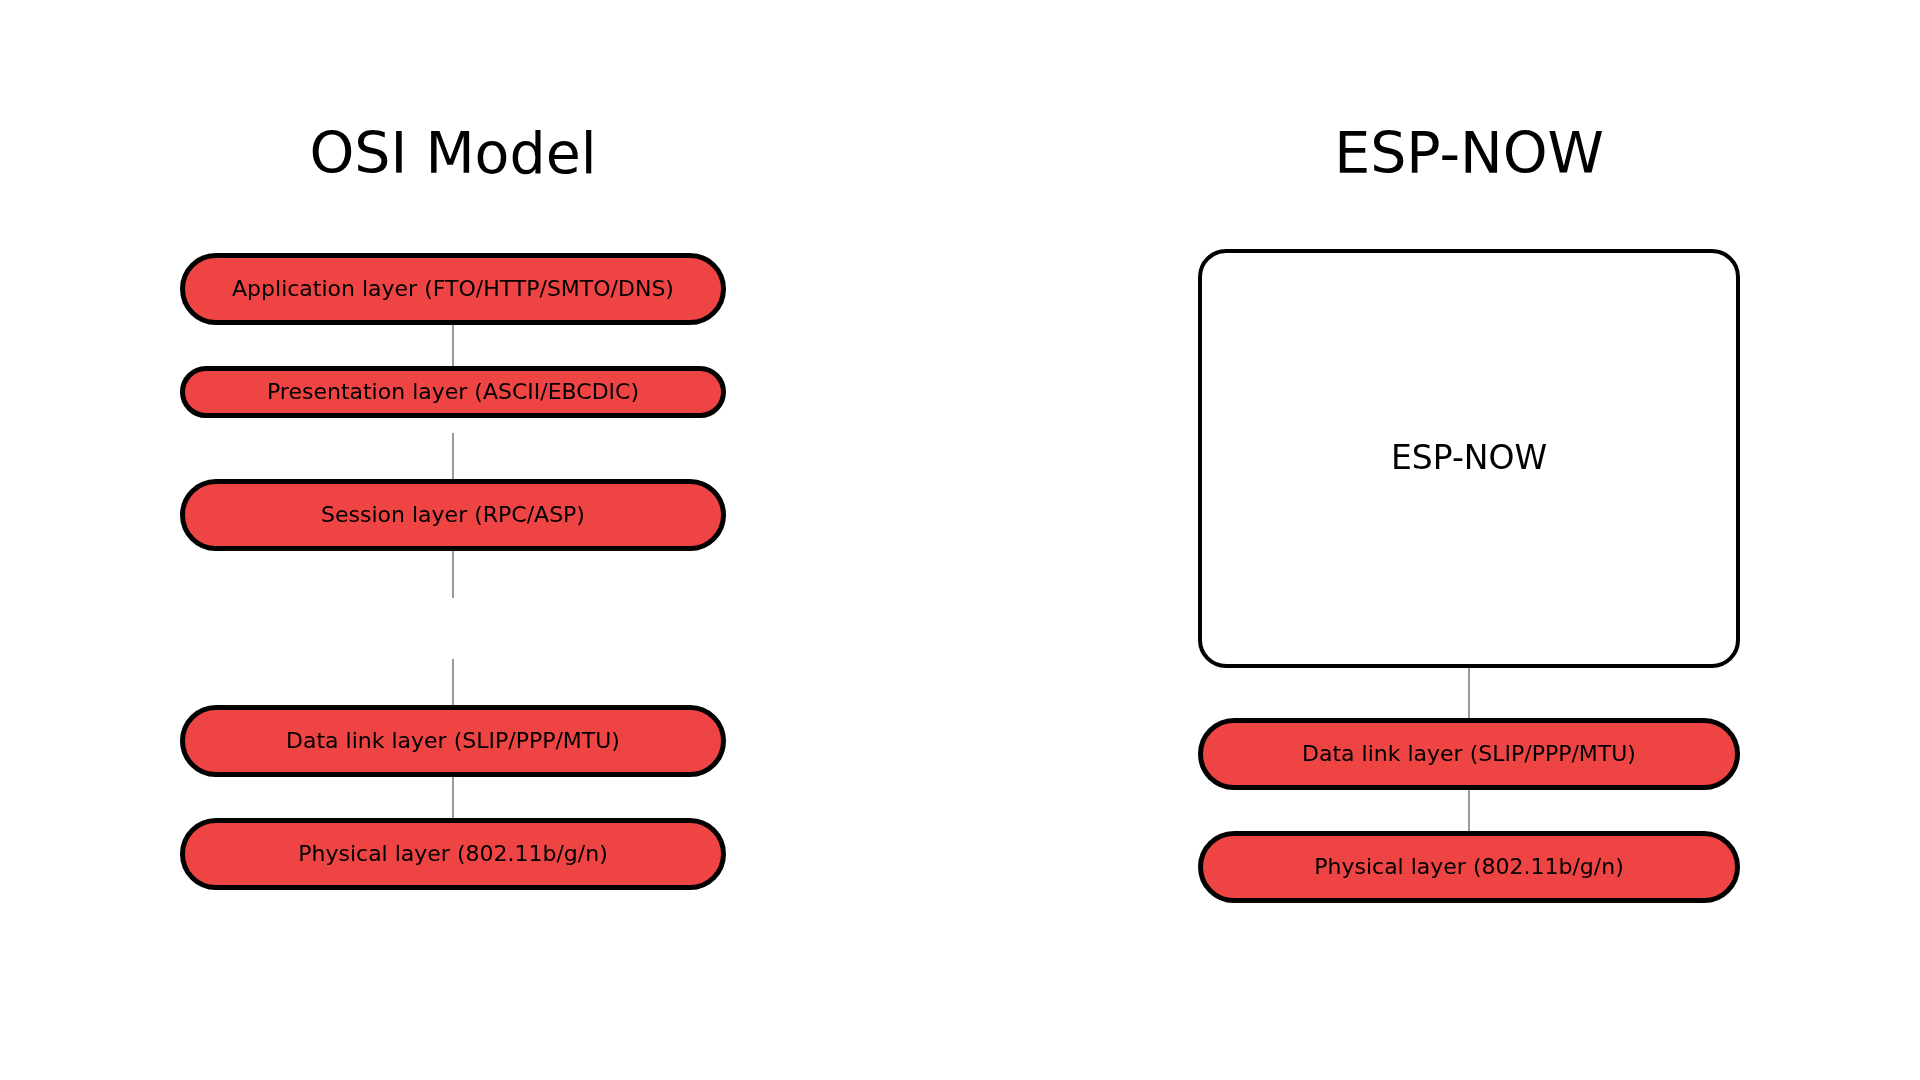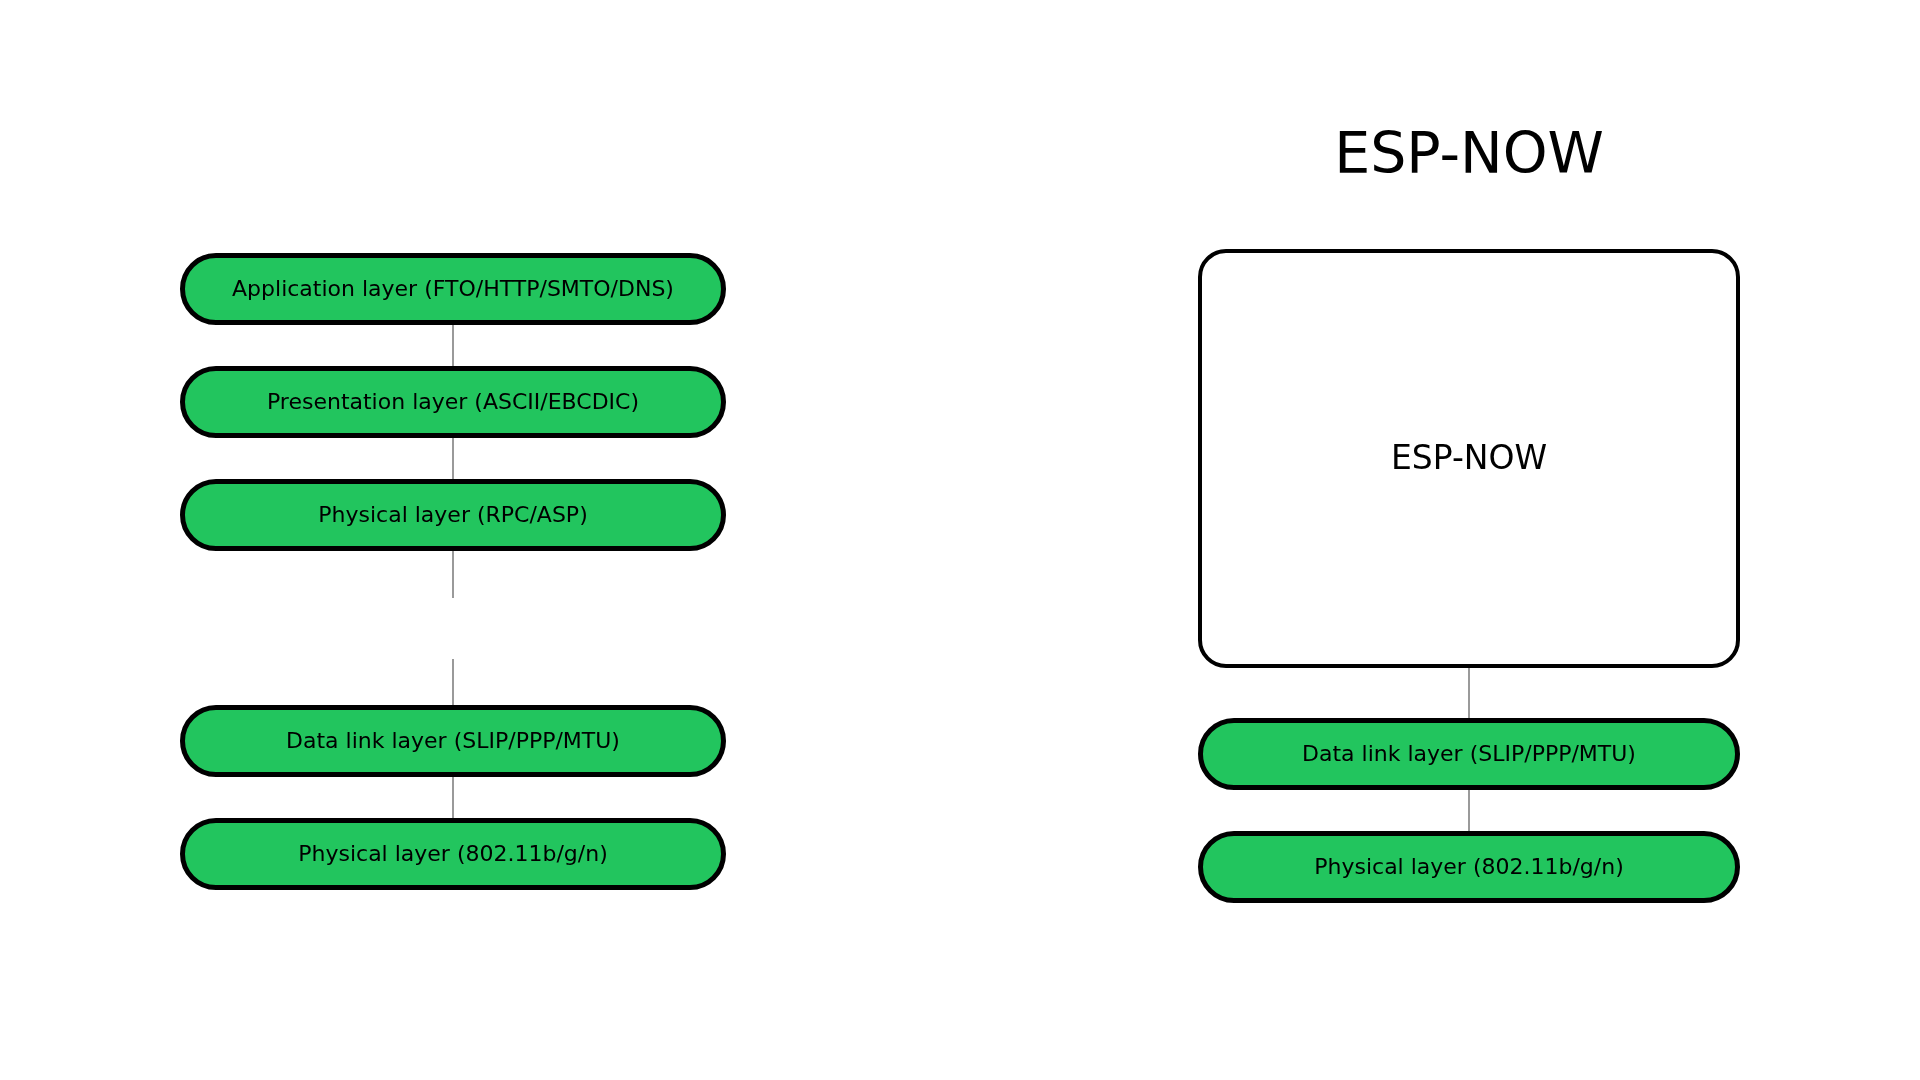--- a/index.html
+++ b/index.html
@@ -36,21 +36,21 @@
     top: 125px;
     width: 542px;
   }
 
   
   .layer-box {
     position: absolute;
     box-sizing: border-box;
     border: 5px solid #000000;
     border-radius: 36px;
-    background: #22c55e;
+    background: #ef4444;
     display: flex;
     align-items: center;
     justify-content: center;
     color: #000000;
     font-size: 22px;
     line-height: 1.1;
     white-space: nowrap;
     z-index: 2;
   }
   .layer-box .layer-label {
@@ -80,37 +80,38 @@
     width: 2px;
     background: #9a9a9a;
     z-index: 1;
   }
 </style>
 </head>
 <body>
 
 <div id="canvas">
 
+  <div class="column-title" id="title-osi">OSI Model</div>
 
   <div class="connector" style="left:452px; top:320px; height:52px;"></div>
   <div class="connector" style="left:452px; top:433px; height:52px;"></div>
   <div class="connector" style="left:452px; top:546px; height:52px;"></div>
   <div class="connector" style="left:452px; top:659px; height:52px;"></div>
   <div class="connector" style="left:452px; top:772px; height:52px;"></div>
 
   <div class="layer-box" style="left:180px; top:253px; width:546px; height:72px;">
     <span class="layer-label">Application layer (FTO/HTTP/SMTO/DNS)</span>
   </div>
 
-  <div class="layer-box" style="left:180px; top:366px; width:546px; height:72px;">
+  <div class="layer-box" style="left:180px; top:366px; width:546px; height:52px;">
     <span class="layer-label">Presentation layer (ASCII/EBCDIC)</span>
   </div>
 
   <div class="layer-box" style="left:180px; top:479px; width:546px; height:72px;">
-    <span class="layer-label">Physical layer (RPC/ASP)</span>
+    <span class="layer-label">Session layer (RPC/ASP)</span>
   </div>
 
 
   <div class="layer-box" style="left:180px; top:705px; width:546px; height:72px;">
     <span class="layer-label">Data link layer (SLIP/PPP/MTU)</span>
   </div>
 
   <div class="layer-box" style="left:180px; top:818px; width:546px; height:72px;">
     <span class="layer-label">Physical layer (802.11b/g/n)</span>
   </div>

